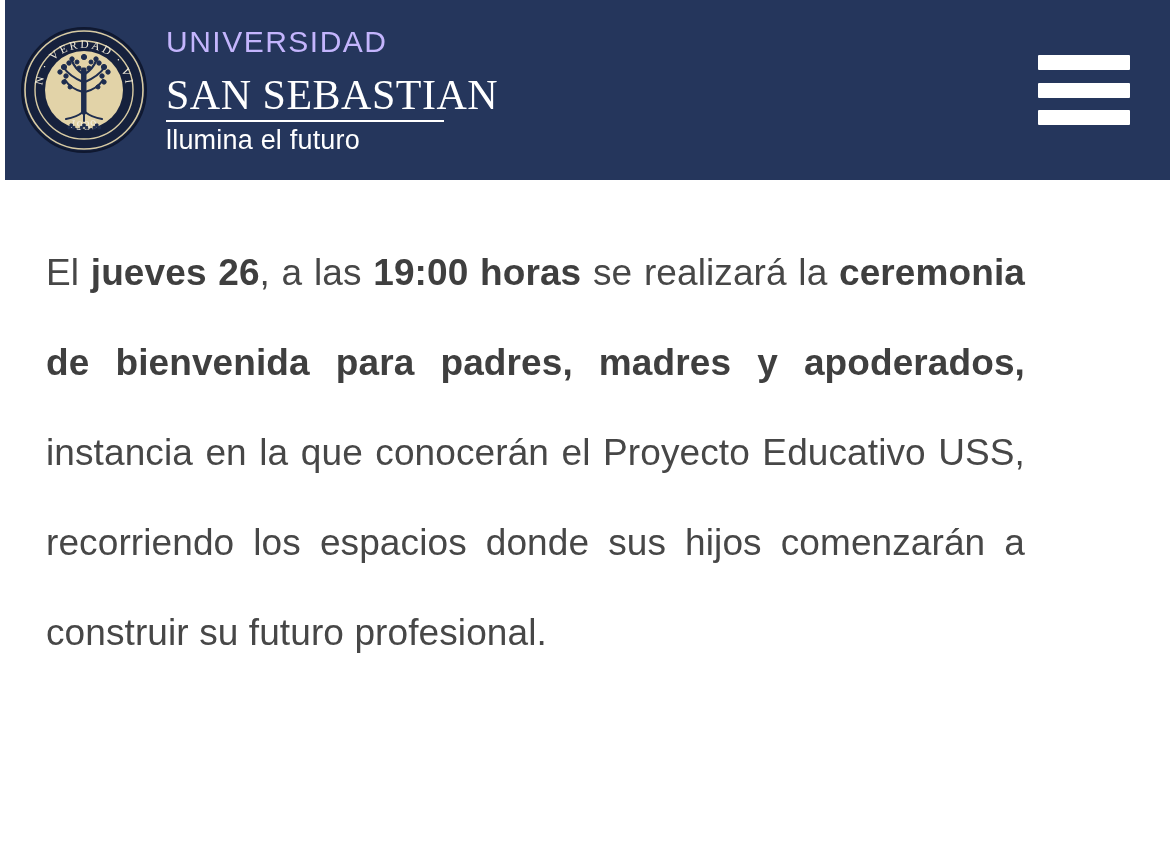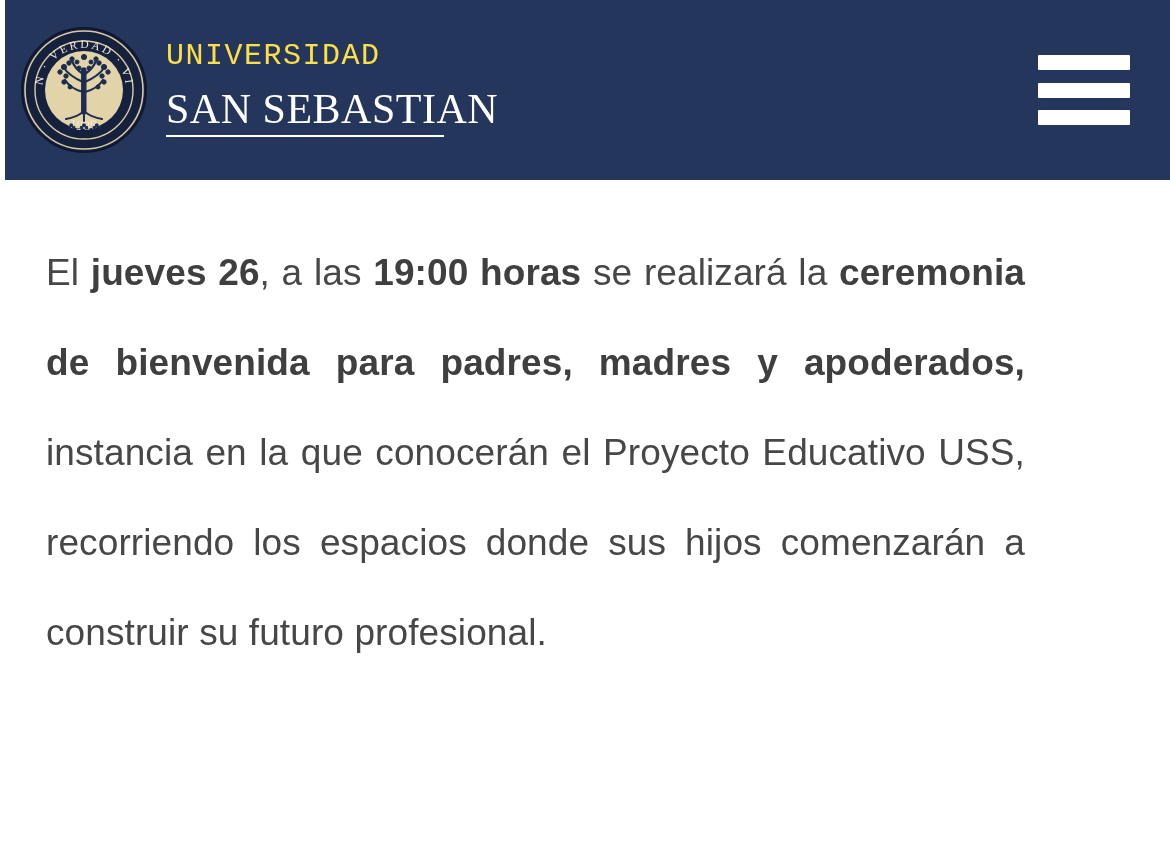--- a/index.html
+++ b/index.html
@@ -47,22 +47,22 @@
     height: 128px;
     flex: 0 0 auto;
   }
 
   
   .wordmark {
     margin-left: 18px;
     padding-top: 2px;
   }
   .wordmark-line1 {
-    font-family: Liberation Mono, monospace;
-    color: #fde047;
+    font-family: Liberation Sans, sans-serif;
+    color: #c4b5fd;
     font-size: 30px;
     letter-spacing: 1.5px;
     line-height: 1.0;
     font-weight: 400;
   }
   .wordmark-line2 {
     font-family: "Liberation Serif", serif;
     color: #ffffff;
     font-size: 42px;
     letter-spacing: 0.5px;
@@ -205,20 +205,21 @@
               <path d="M75.6 98 l2.4 0 0 2.4 -2.4 0 z M73.2 100.4 l2.4 0 0 2.4 -2.4 0 z M78 100.4 l2.4 0 0 2.4 -2.4 0 z"></path>
             </g>
           </g>
         </svg>
       </div>
 
       <div class="wordmark">
         <div class="wordmark-line1">UNIVERSIDAD</div>
         <div class="wordmark-line2">SAN SEBASTIAN</div>
         <div class="wordmark-rule"></div>
+        <div class="wordmark-tagline">llumina el futuro</div>
       </div>
 
     </div>
 
     <button class="menu-button">
       <span class="menu-bar"></span>
       <span class="menu-bar"></span>
       <span class="menu-bar"></span>
     </button>
 

